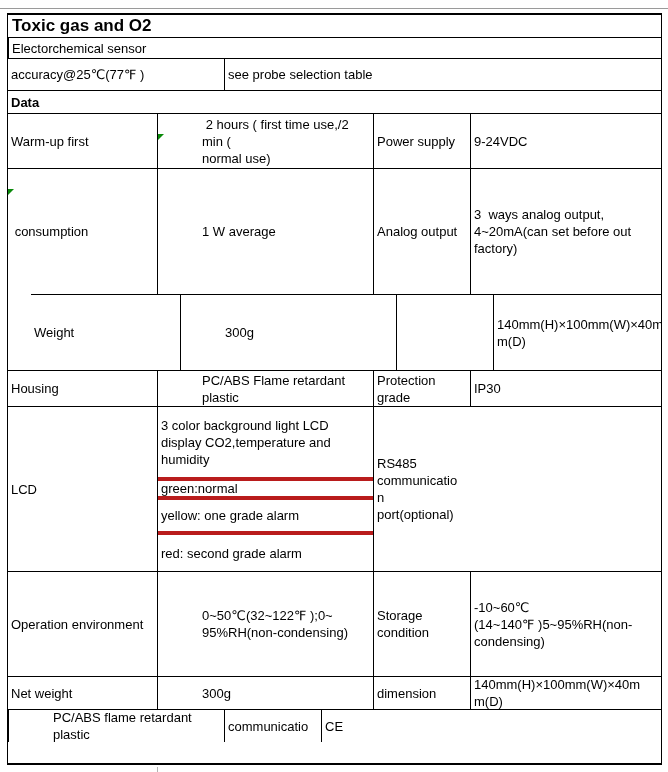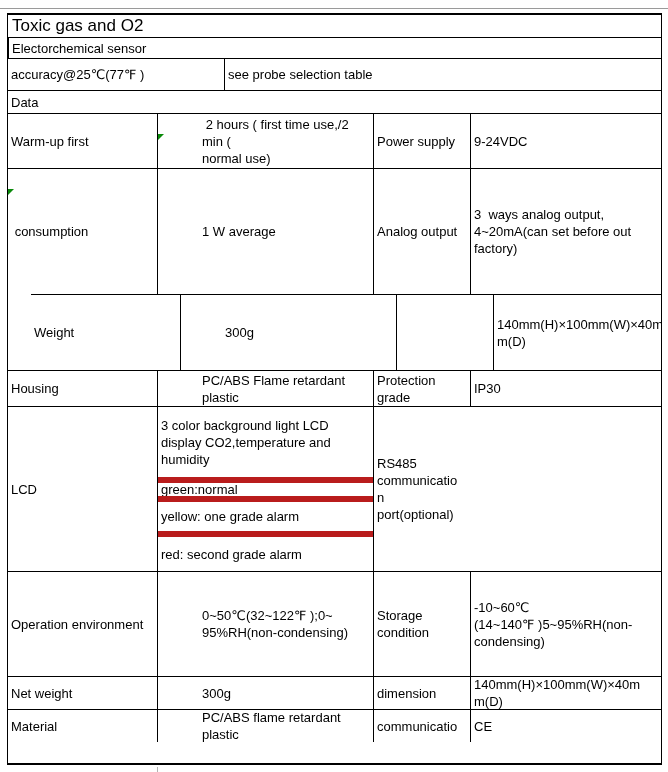--- a/index.html
+++ b/index.html
@@ -29,27 +29,27 @@
   .h-acc{height:32px;}
   .h-data{height:23px;}
   .h-warmup{height:55px;}
   .h-cons{height:126px;}
   .h-weight{height:76px;margin-left:23px;}
   .h-housing{height:36px;}
   .h-lcd{height:165px;}
   .h-oper{height:105px;}
   .h-net{height:33px;}
   .h-mat{height:33px;}
-  .title-cell{font-size:17px;font-weight:normal;padding-left:4px;line-height:20px;}
-  .bold{font-weight:normal;}
+  .title-cell{font-size:17px;font-weight:bold;padding-left:4px;line-height:20px;}
+  .bold{font-weight:bold;}
   
   .subcol{width:216px;flex:0 0 auto;border-left:1px solid #000;box-sizing:border-box;
           display:flex;flex-direction:column;padding:0;}
   .subcell{display:flex;align-items:center;padding-left:3px;box-sizing:border-box;
-           border-top:6px solid #b91c1c;white-space:pre-wrap;overflow:hidden;flex:0 0 auto;}
+           border-top:4px solid #b91c1c;white-space:pre-wrap;overflow:hidden;flex:0 0 auto;}
   .subcell.sfirst{border-top:none;}
   .sh0{height:70px;}
   .sh1{height:19px;}
   .sh2{height:35px;}
   .sh3{flex:1;}
   
   .flag{position:absolute;width:0;height:0;
         border-top:6px solid #0a8a0a;border-right:6px solid transparent;}
   .flag-warmup{left:158px;top:134px;}
   .flag-cons{left:8px;top:189px;}
@@ -142,21 +142,20 @@
 
     <div class="row h-net">
       <div class="cell cfirst w1">Net weight</div>
       <div class="cell w2">300g</div>
       <div class="cell w3">dimension</div>
       <div class="cell w4">140mm(H)×100mm(W)×40m
 m(D)</div>
     </div>
 
     <div class="row h-mat">
-      <div class="cell cfirst w1">Material</div>
       <div class="cell w2">PC/ABS flame retardant plastic</div>
       <div class="cell w3">communicatio</div>
       <div class="cell w4">CE</div>
     </div>
 
   </div>
 
   <div class="flag flag-warmup"></div>
   <div class="flag flag-cons"></div>
   <div class="stub"></div>

